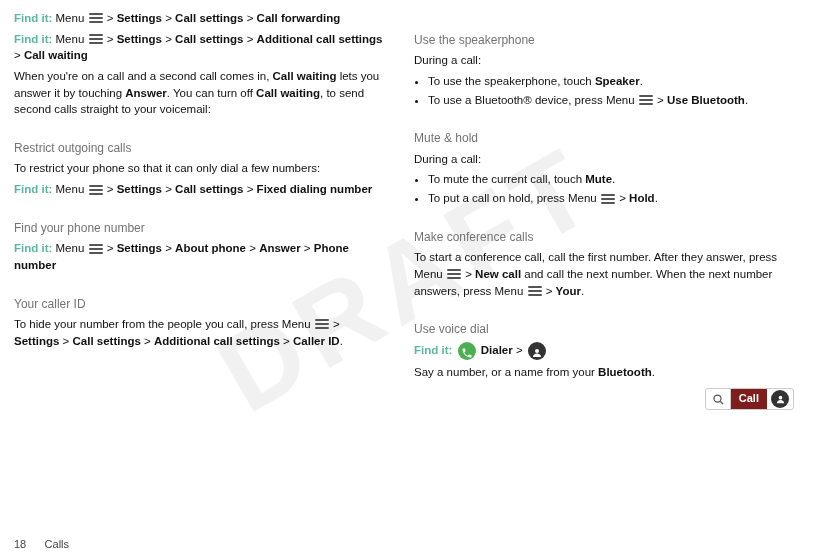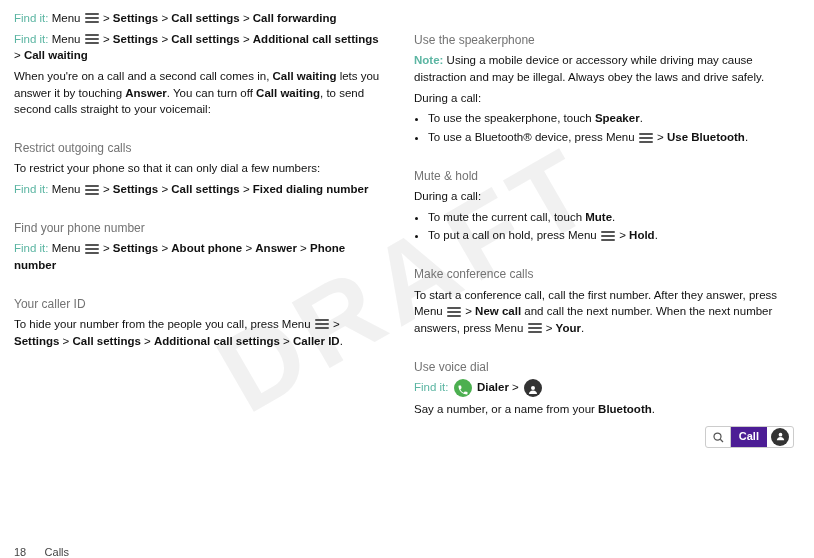--- a/index.html
+++ b/index.html
@@ -39,21 +39,21 @@
     .section-title {
       color: #737373;
       font-size: 12px;
       font-weight: normal;
       margin-top: 22px;
       margin-bottom: 3px;
     }
 
     .find-it {
       color: #5bb5a2;
-      font-weight: normal;
+      font-weight: bold;
       display: inline;
     }
 
     p {
       margin-bottom: 4px;
       font-size: 11.5px;
       line-height: 1.45;
     }
 
     ul {
@@ -91,21 +91,21 @@
     .content-wrapper {
       position: relative;
       z-index: 1;
       display: flex;
       width: 100%;
       height: 100%;
     }
 
     .page-footer {
       position: absolute;
-      bottom: 0;
+      bottom: 8px;
       left: 14px;
       font-size: 11px;
       color: #444;
     }
 
     
     .menu-icon {
       display: inline-block;
       width: 14px;
       height: 11px;
@@ -135,21 +135,21 @@
 
     .search-call-bar .search-part {
       padding: 0 6px;
       display: flex;
       align-items: center;
       border-right: 1px solid #ccc;
       height: 100%;
     }
 
     .search-call-bar .call-part {
-      background: #4c1d95;
+      background: #7f1d1d;
       color: #fff;
       padding: 0 8px;
       font-size: 11px;
       font-weight: bold;
       display: flex;
       align-items: center;
       height: 100%;
     }
 
     .search-call-bar .contact-part {
@@ -231,23 +231,20 @@
               <rect x="0" y="8" width="14" height="2" rx="1" fill="#555"></rect>
             </svg></span>
         &gt; <b>Settings</b> &gt; <b>Call settings</b> &gt; <b>Additional call settings</b> &gt; <b>Caller ID</b>.
       </p>
 
     </div>
 
     <div class="right-col">
 
       <h2 class="section-title">Use the speakerphone</h2>
-      <p>
-        <span class="note-label">Note:</span><span> Using a mobile device or accessory while driving may cause distraction and may be illegal. Always obey the laws and drive safely.</span>
-      </p>
       <p>During a call:</p>
       <ul>
         <li>To use the speakerphone, touch <b>Speaker</b>.</li>
         <li>To use a Bluetooth® device, press Menu
           <span class="menu-icon"><svg viewBox="0 0 14 11">
                 <rect x="0" y="0" width="14" height="2" rx="1" fill="#555"></rect>
                 <rect x="0" y="4" width="14" height="2" rx="1" fill="#555"></rect>
                 <rect x="0" y="8" width="14" height="2" rx="1" fill="#555"></rect>
               </svg></span>
           &gt; <b>Use Bluetooth</b>.</li>

